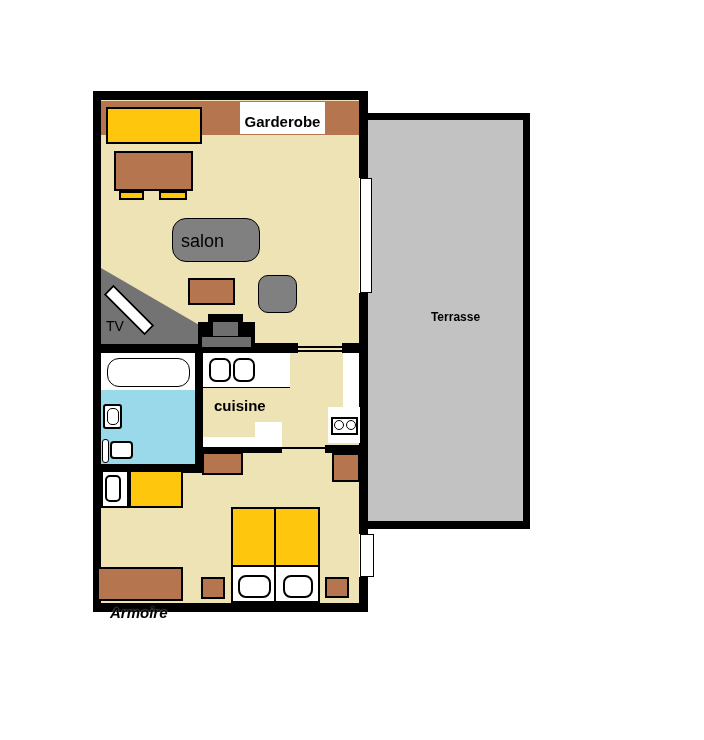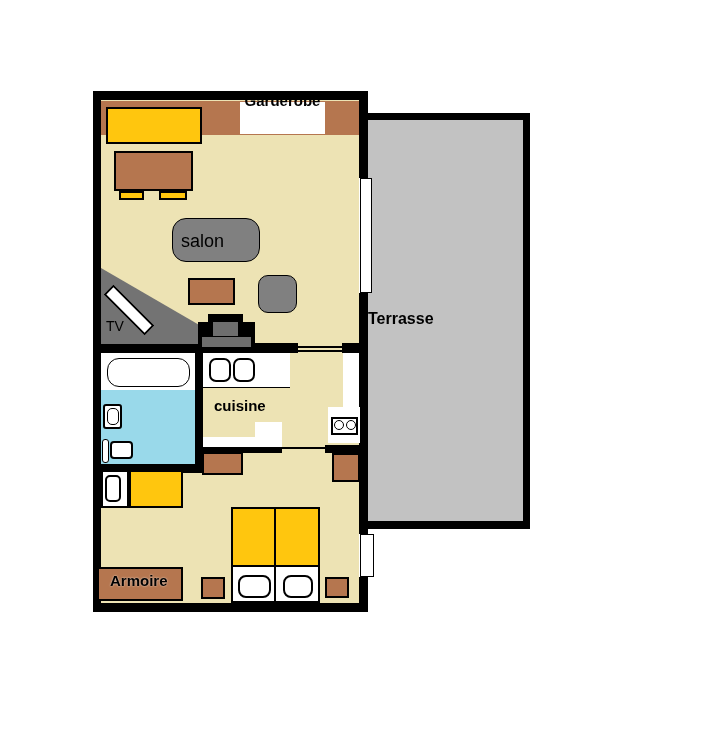--- a/index.html
+++ b/index.html
@@ -28,21 +28,21 @@
 <body>
 
 <div class="canvas">
 
   <div class="abs floor" style="left:101px;top:100px;width:258px;height:503px;"></div>
 
   <div class="abs white" style="left:101px;top:353px;width:94px;height:37px;"></div>
   <div class="abs" style="left:101px;top:390px;width:94px;height:74px;background:var(--bath-floor,#99D9EA);"></div>
 
   <div class="abs terrace" style="left:368px;top:113px;width:162px;height:416px;"></div>
-  <div class="lbl bold" style="left:368px;top:310px;width:175px;font-size:16px;">Terrasse</div>
+  <div class="lbl bold" style="left:368px;top:310px;width:175px;text-align:center;font-size:12px;">Terrasse</div>
 
   <div class="abs wall" style="left:93px;top:91px;width:275px;height:9px;"></div>
   <div class="abs wall" style="left:93px;top:91px;width:8px;height:521px;"></div>
   <div class="abs wall" style="left:93px;top:603px;width:275px;height:9px;"></div>
   <div class="abs wall" style="left:359px;top:91px;width:9px;height:87px;"></div>
   <div class="abs wall" style="left:359px;top:293px;width:9px;height:241px;"></div>
   <div class="abs wall" style="left:359px;top:577px;width:9px;height:35px;"></div>
   <div class="abs wall" style="left:93px;top:343px;width:205px;height:10px;"></div>
   <div class="abs wall" style="left:342px;top:343px;width:26px;height:10px;"></div>
   <div class="abs wall" style="left:195px;top:343px;width:8px;height:130px;"></div>
@@ -52,21 +52,21 @@
 
   <div class="abs win" style="left:360px;top:178px;width:12px;height:115px;"></div>
   <div class="abs win" style="left:360px;top:534px;width:14px;height:43px;"></div>
 
   <div class="abs wall" style="left:298px;top:346px;width:44px;height:2px;"></div>
   <div class="abs wall" style="left:298px;top:350px;width:44px;height:2px;"></div>
   <div class="abs wall" style="left:282px;top:447px;width:43px;height:2px;"></div>
 
   <div class="abs wood" style="left:101px;top:101px;width:258px;height:34px;"></div>
   <div class="abs white" style="left:240px;top:102px;width:85px;height:32px;"></div>
-  <div class="lbl bold" style="left:240px;top:92px;width:85px;text-align:center;">Garderobe</div>
+  <div class="lbl bold" style="left:240px;top:113px;width:85px;text-align:center;">Garderobe</div>
   <div class="abs yellow" style="left:106px;top:107px;width:96px;height:37px;"></div>
   <div class="abs wood-b" style="left:114px;top:151px;width:79px;height:40px;"></div>
   <div class="abs yellow" style="left:119px;top:191px;width:25px;height:9px;"></div>
   <div class="abs yellow" style="left:159px;top:191px;width:28px;height:9px;"></div>
   <div class="abs gray" style="left:172px;top:218px;width:88px;height:44px;border-radius:14px;border:1px solid #000;"></div>
   <div class="lbl norm" style="left:181px;top:231px;">salon</div>
   <div class="abs wood-b" style="left:188px;top:278px;width:47px;height:27px;"></div>
   <div class="abs gray" style="left:258px;top:275px;width:39px;height:38px;border-radius:10px;border:1px solid #000;"></div>
 
   <div class="abs tvtri" style="left:101px;top:268px;width:131px;height:76px;"></div>
@@ -106,15 +106,15 @@
   <div class="abs yellow" style="left:231px;top:507px;width:45px;height:60px;"></div>
   <div class="abs yellow" style="left:274px;top:507px;width:46px;height:60px;"></div>
   <div class="abs white-b" style="left:231px;top:565px;width:45px;height:38px;"></div>
   <div class="abs white-b" style="left:274px;top:565px;width:46px;height:38px;"></div>
   <div class="abs" style="left:238px;top:575px;width:33px;height:23px;background:#fff;border:2px solid #000;border-radius:8px;"></div>
   <div class="abs" style="left:283px;top:575px;width:30px;height:23px;background:#fff;border:2px solid #000;border-radius:8px;"></div>
   <div class="abs wood-b" style="left:201px;top:577px;width:24px;height:22px;"></div>
   <div class="abs wood-b" style="left:325px;top:577px;width:24px;height:21px;"></div>
 
   <div class="abs wood-b" style="left:97px;top:567px;width:86px;height:34px;"></div>
-  <div class="lbl bold" style="left:110px;top:572px;text-shadow:0 0 2px rgba(255,255,255,0.8);">Armoire</div>
+  <div class="lbl bold" style="left:110px;top:604px;text-shadow:0 0 2px rgba(255,255,255,0.8);font-style:italic;">Armoire</div>
 
 </div>
 
 </body></html>

